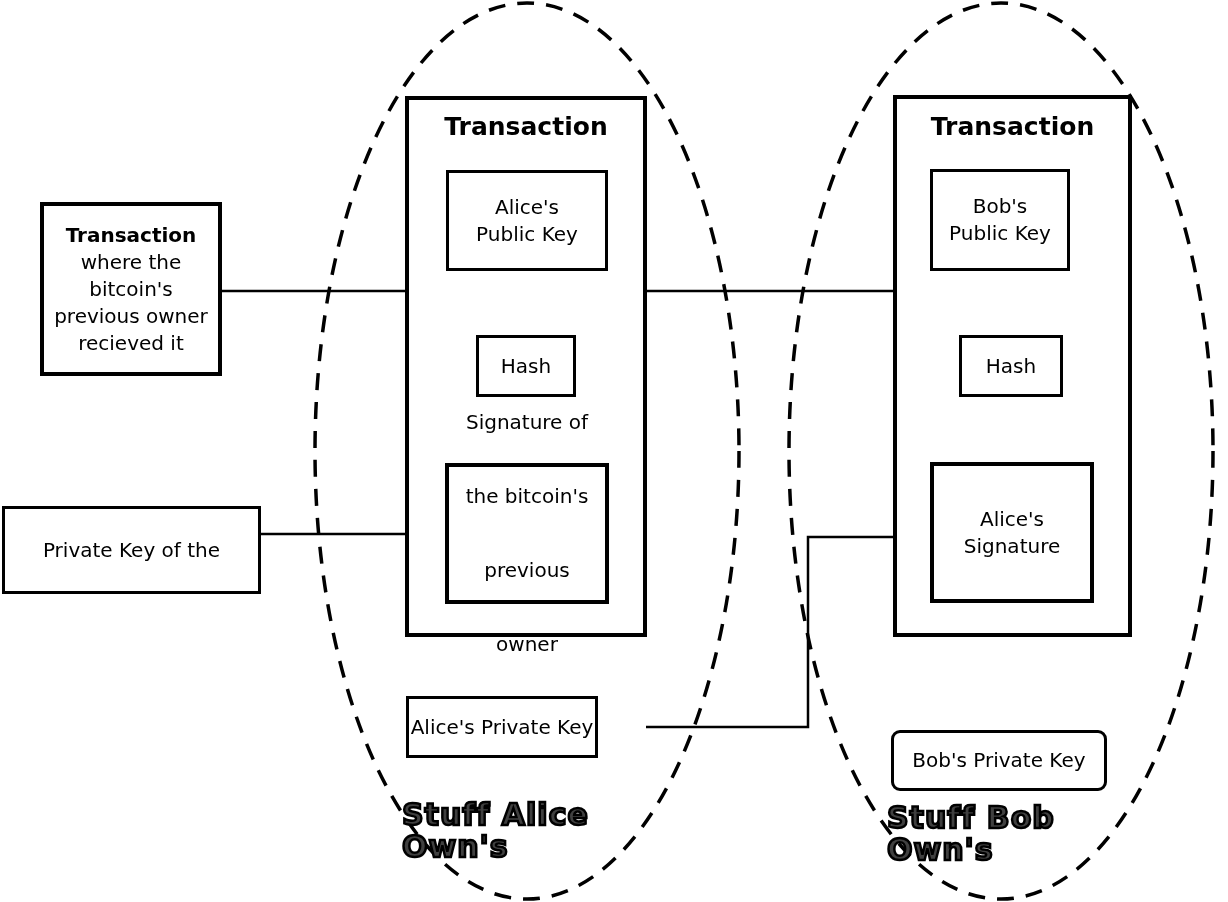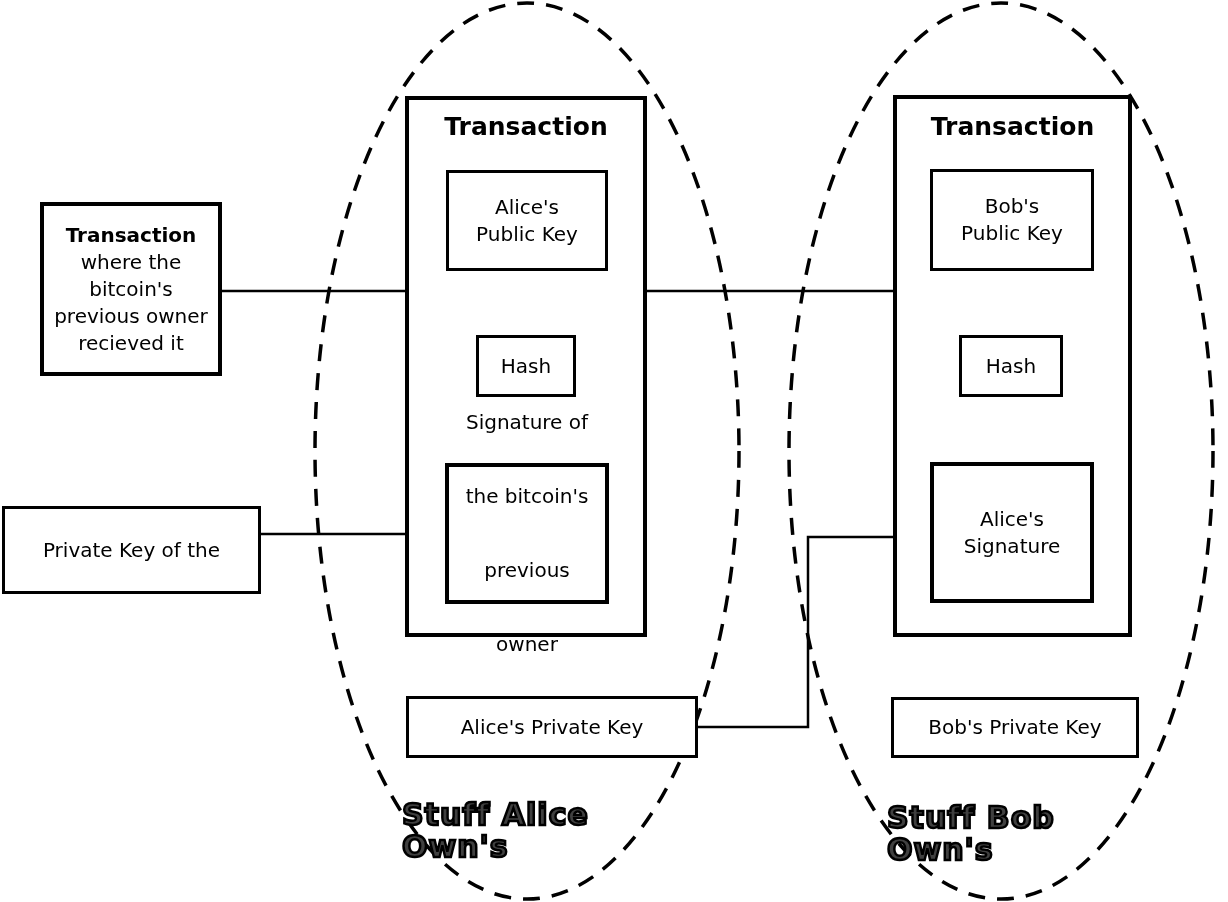--- a/index.html
+++ b/index.html
@@ -87,39 +87,39 @@
     <span class="ln">Hash</span>
   </div>
 
   <div class="box thick" style="left:445px;top:463px;width:164px;height:141px;gap:47px;">
     <span class="ln">Signature of</span>
     <span class="ln">the bitcoin's</span>
     <span class="ln">previous</span>
     <span class="ln">owner</span>
   </div>
 
-  <div class="box" style="left:406px;top:696px;width:292px;height:62px;">
+  <div class="box" style="left:406px;top:696px;width:192px;height:62px;">
     <span class="ln">Alice's Private Key</span>
   </div>
 
-  <div class="box" style="left:930px;top:169px;width:164px;height:102px;">
+  <div class="box" style="left:930px;top:169px;width:140px;height:102px;">
     <span class="ln">Bob's</span>
     <span class="ln">Public Key</span>
   </div>
 
   <div class="box" style="left:959px;top:335px;width:104px;height:62px;">
     <span class="ln">Hash</span>
   </div>
 
   <div class="box thick" style="left:930px;top:462px;width:164px;height:141px;">
     <span class="ln">Alice's</span>
     <span class="ln">Signature</span>
   </div>
 
-  <div class="box" style="left:891px;top:697px;width:248px;height:61px;">
+  <div class="box" style="left:891px;top:730px;width:216px;height:61px;border-radius:9px;">
     <span class="ln">Bob's Private Key</span>
   </div>
 
   <div class="group-label" style="left:402px;top:799px;width:250px;">
     <span class="ln">Stuff Alice</span>
     <span class="ln">Own's</span>
   </div>
 
   <div class="group-label" style="left:887px;top:802px;width:250px;">
     <span class="ln">Stuff Bob</span>

